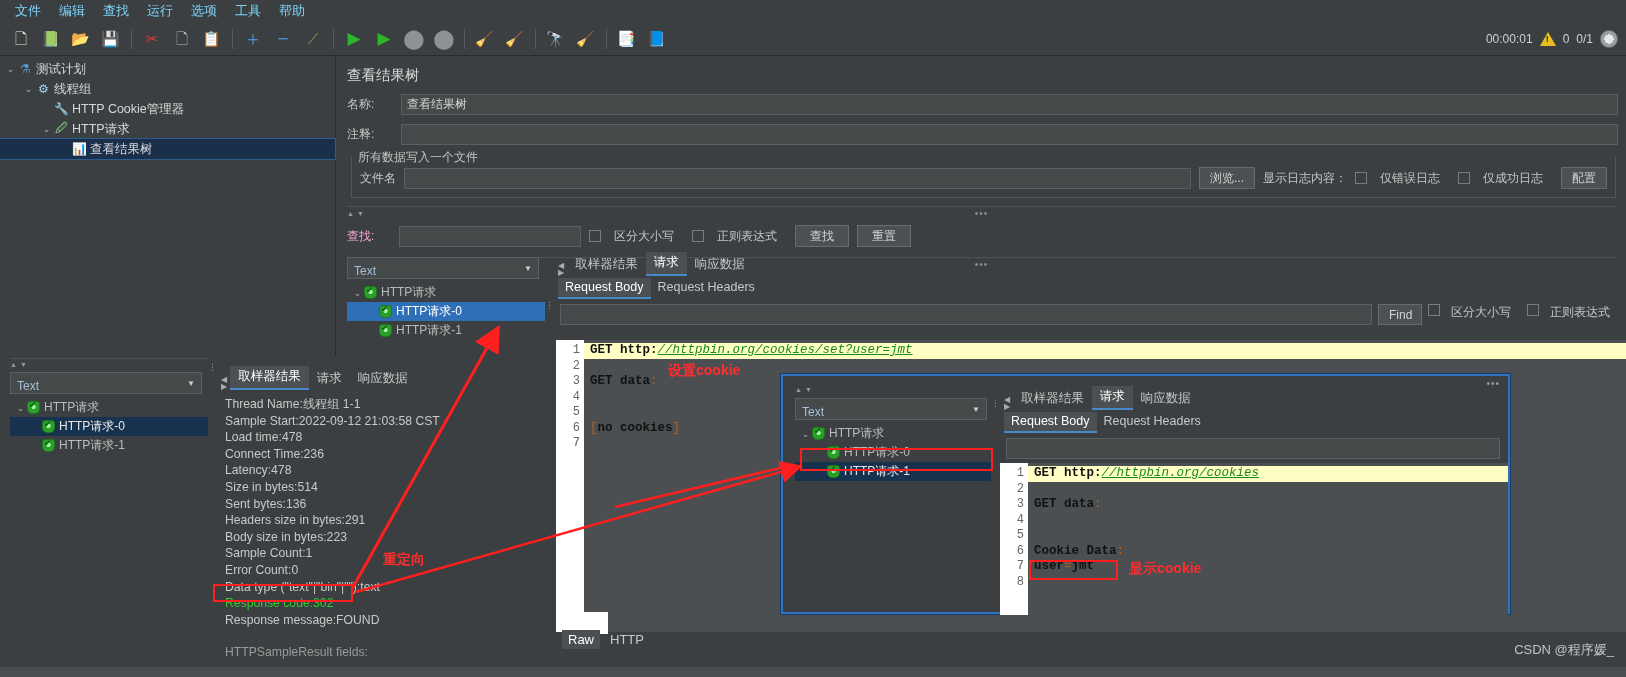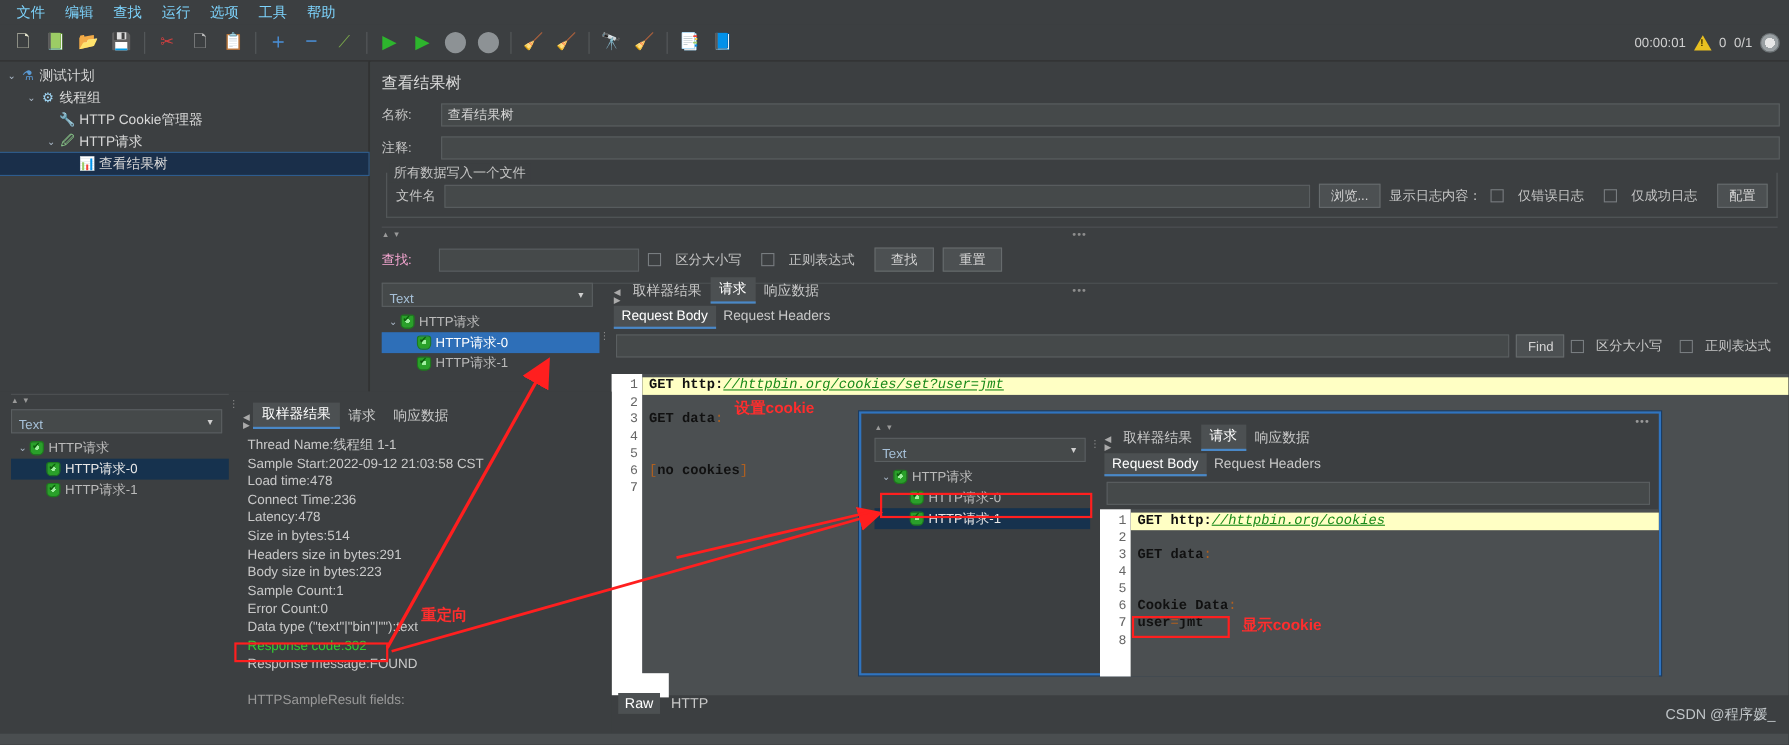--- a/index.html
+++ b/index.html
@@ -128,21 +128,21 @@
 
   .res-right { flex: 1; position: relative; }
   .tabstrip { display: flex; align-items: flex-end; height: 22px; gap: 0; padding-left: 4px; }
   .tab {
     font-size: 12.5px; color: #c8c8c8; padding: 2px 8px 3px 8px; cursor: default;
   }
   .tab.active { background: #4c5052; color: #ffffff; border-bottom: 2px solid #4a88c7; }
   .subtabs { display: flex; height: 22px; align-items: flex-start; padding-left: 4px; margin-top: 2px; }
   .subtab { font-size: 12.5px; color: #c8c8c8; padding: 2px 7px 3px 7px; }
   .subtab.active { background: #4c5052; color: #ffffff; border-bottom: 2px solid #4a88c7; }
-  .findrow { display: flex; align-items: center; gap: 6px; padding: 4px 6px 0 6px; }
+  .findrow { display: flex; gap: 6px; padding: 4px 6px 0 6px; }
   .findinput { flex: 1; height: 21px; background: #45494a; border: 1px solid #5a5f61; }
 
   
   .editor {
     position: absolute; left: 556px; top: 340px; width: 1070px; height: 292px;
     background: #45494a; display: flex; font-family: "Liberation Mono", "DejaVu Sans Mono", monospace;
   }
   .gutter {
     width: 28px; flex: none; background: #ffffff; color: #666666; font-size: 12px;
     text-align: right; padding: 3px 4px 0 0; line-height: 15.5px;
@@ -420,20 +420,21 @@
           <div class="tab">请求</div>
           <div class="tab">响应数据</div>
         </div>
         <div class="sampler-body" style="margin-top:6px;padding-left:8px">
           <div>Thread Name:线程组 1-1</div>
           <div>Sample Start:2022-09-12 21:03:58 CST</div>
           <div>Load time:478</div>
           <div>Connect Time:236</div>
           <div>Latency:478</div>
           <div>Size in bytes:514</div>
+          <div>Sent bytes:136</div>
           <div>Headers size in bytes:291</div>
           <div>Body size in bytes:223</div>
           <div>Sample Count:1</div>
           <div>Error Count:0</div>
           <div>Data type ("text"|"bin"|""):text</div>
           <div style="color:#33cc33">Response code:302</div>
           <div>Response message:FOUND</div>
           <div style="height:16px"></div>
           <div style="color:#9a9a9a">HTTPSampleResult fields:</div>
         </div>

